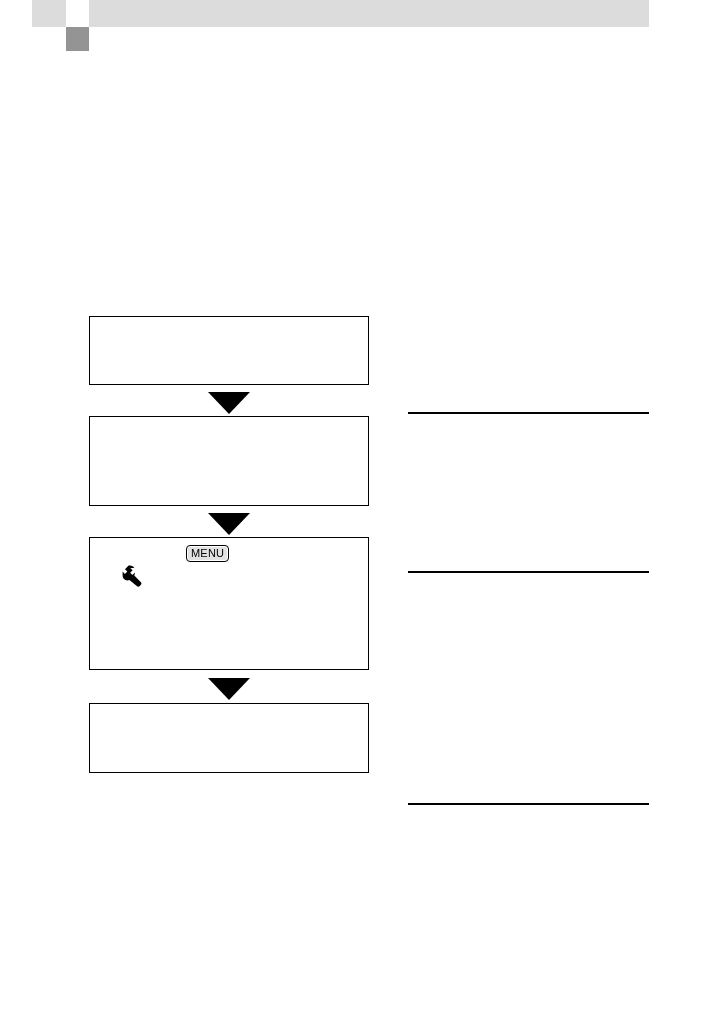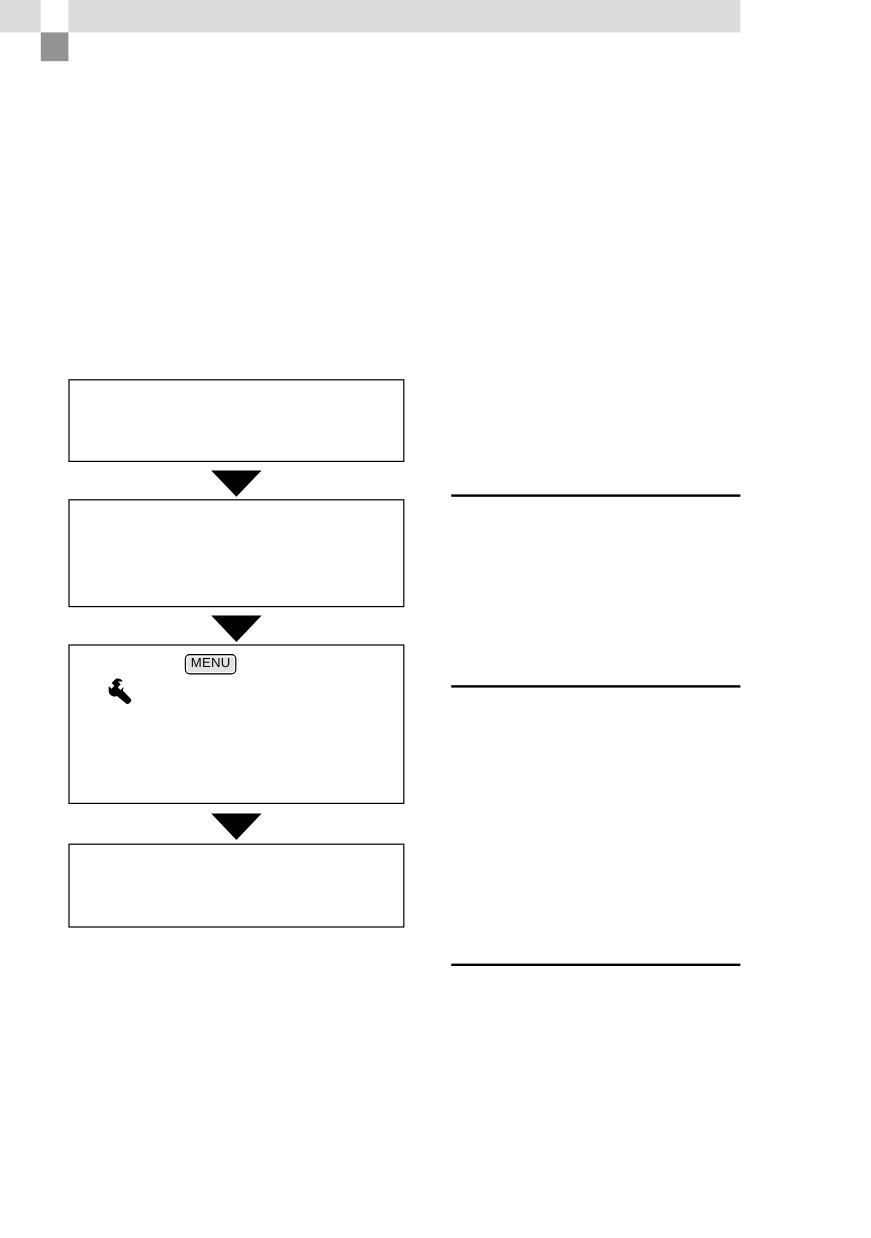--- a/index.html
+++ b/index.html
@@ -10,20 +10,21 @@
   body {
     font-family: "Liberation Sans", sans-serif;
     -webkit-font-smoothing: antialiased;
   }
   #page {
     position: relative;
     width: 617px;
     height: 1032px;
     background: #ffffff;
     overflow: hidden;
+    margin-left: 32px;
   }
 
   
   .header-bar-left {
     position: absolute;
     left: 0;
     top: 0;
     width: 34px;
     height: 27px;
     background: #dcdcdc;

